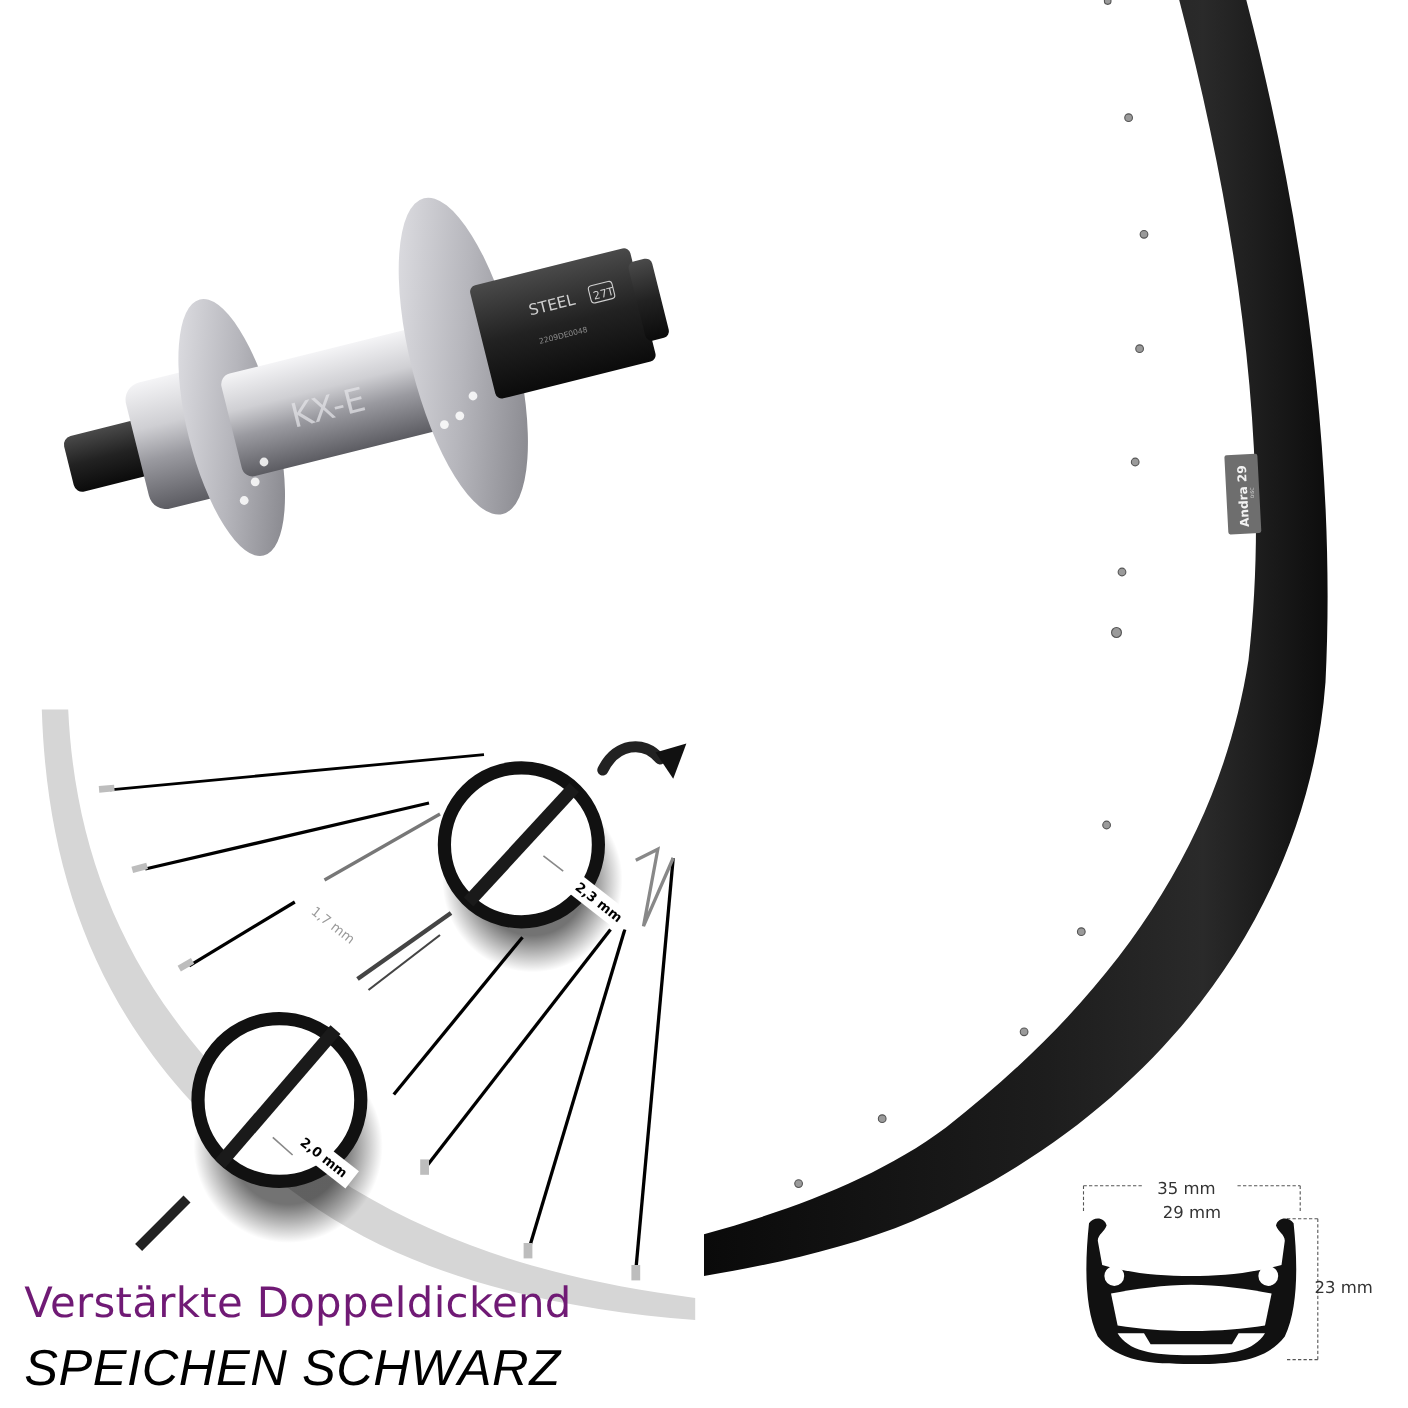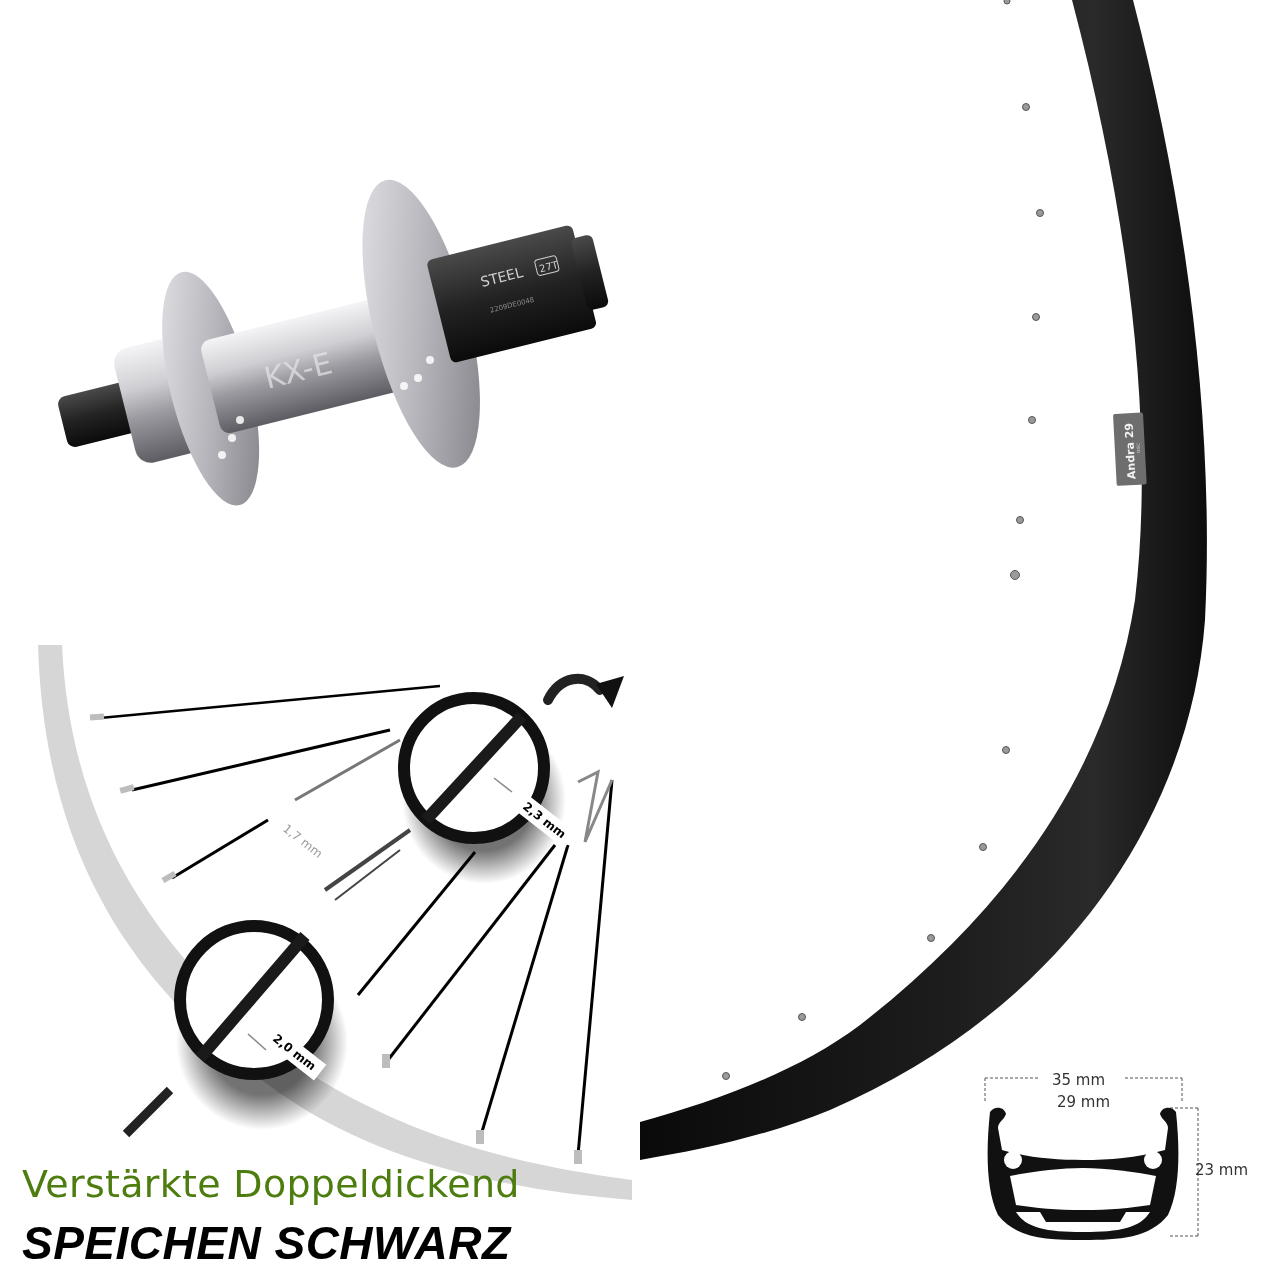--- a/index.html
+++ b/index.html
@@ -1,19 +1,19 @@
 <!DOCTYPE html>
 <html><head>
 <meta charset="utf-8">
 <style>
   html, body { margin:0; padding:0; background:#ffffff; }
   body { width:1280px; height:1280px; position:relative; overflow:hidden; font-family:"Liberation Sans", sans-serif; }
   .layer { position:absolute; left:0; top:0; }
-  .caption-1 { position:absolute; left:22px; top:1162px; font-family:"DejaVu Sans", sans-serif; font-size:38px; color:#4d7c0f; letter-spacing:0.3px; white-space:nowrap; }
-  .caption-2 { position:absolute; left:22px; top:1216px; font-family:"Liberation Sans", sans-serif; font-weight:bold; font-style:italic; font-size:46px; color:#000; white-space:nowrap; letter-spacing:0.5px; }
+  .caption-1 { position:absolute; left:22px; top:1162px; font-family:"DejaVu Sans", sans-serif; font-size:38px; color:#701a75; letter-spacing:0.3px; white-space:nowrap; }
+  .caption-2 { position:absolute; left:22px; top:1216px; font-family:"Liberation Sans", sans-serif; font-weight:normal; font-style:italic; font-size:46px; color:#000; white-space:nowrap; letter-spacing:0.5px; }
   svg text { font-family:"DejaVu Sans", sans-serif; }
 </style>
 </head>
 <body>
 
 <svg class="layer" width="1280" height="1280" viewBox="0 0 1280 1280">
   <defs>
     <linearGradient id="rimGrad" x1="0" y1="0" x2="1" y2="0">
       <stop offset="0" stop-color="#0a0a0a"></stop>
       <stop offset="0.55" stop-color="#1d1d1d"></stop>

